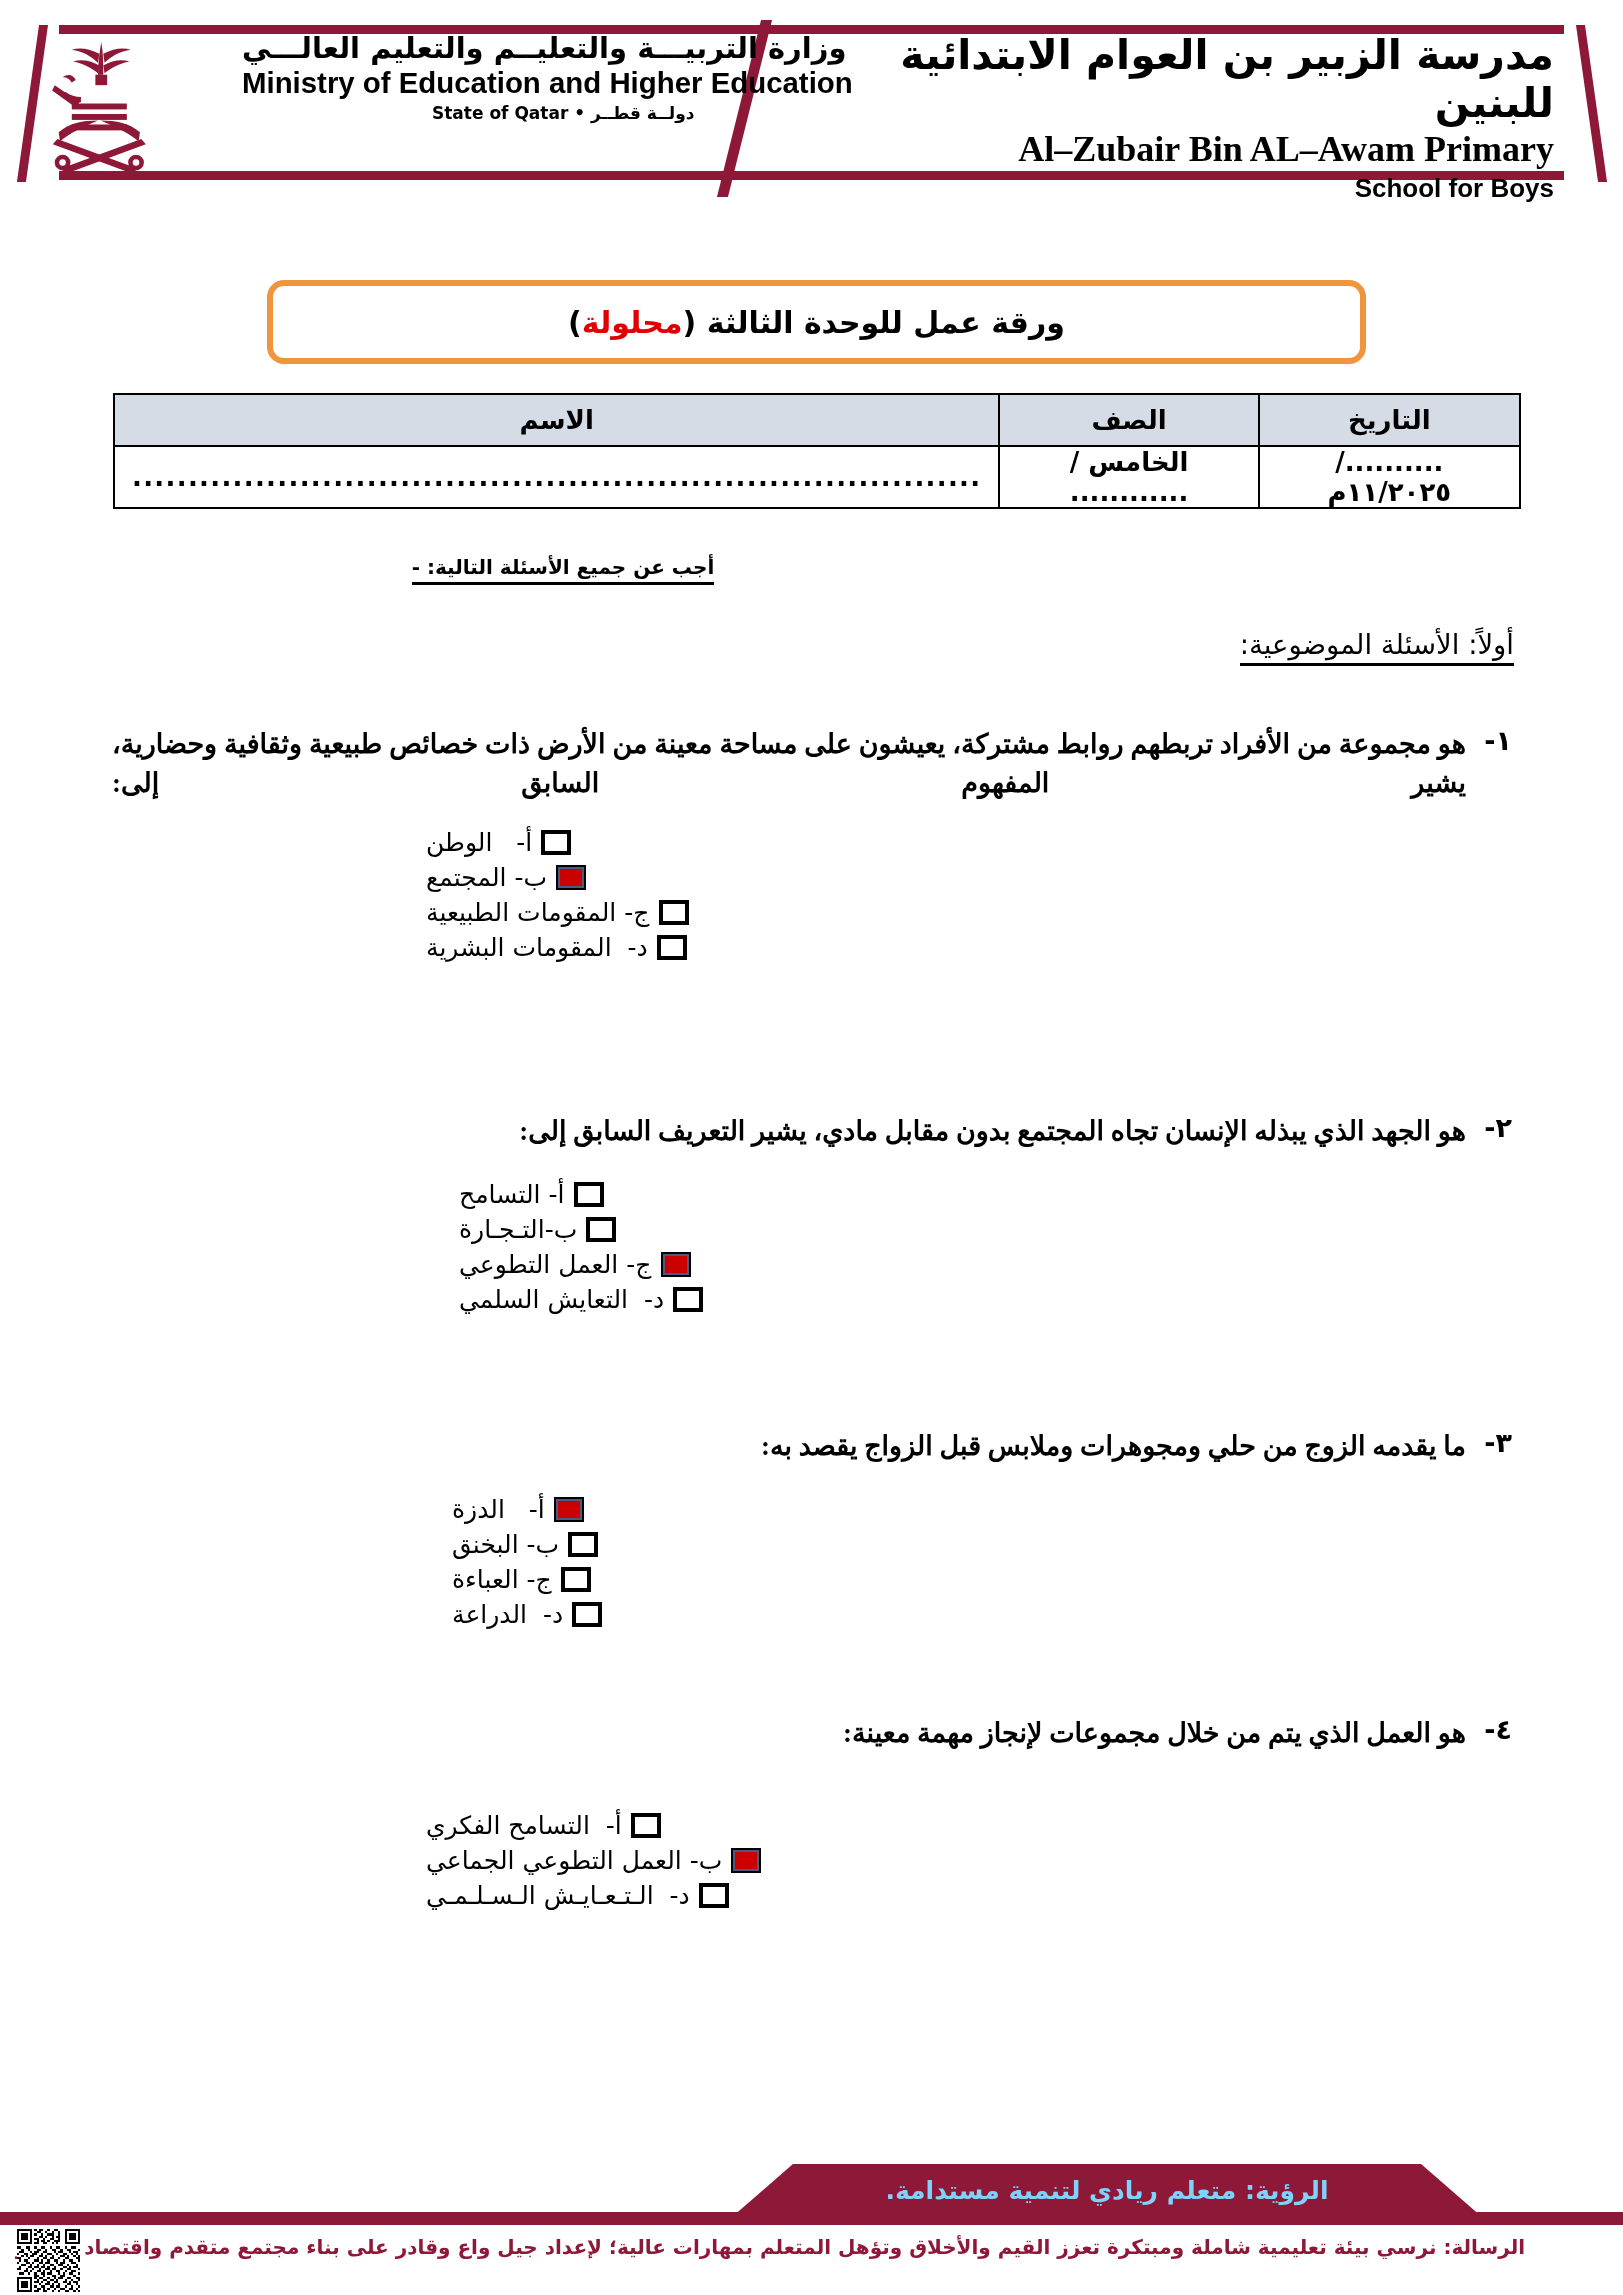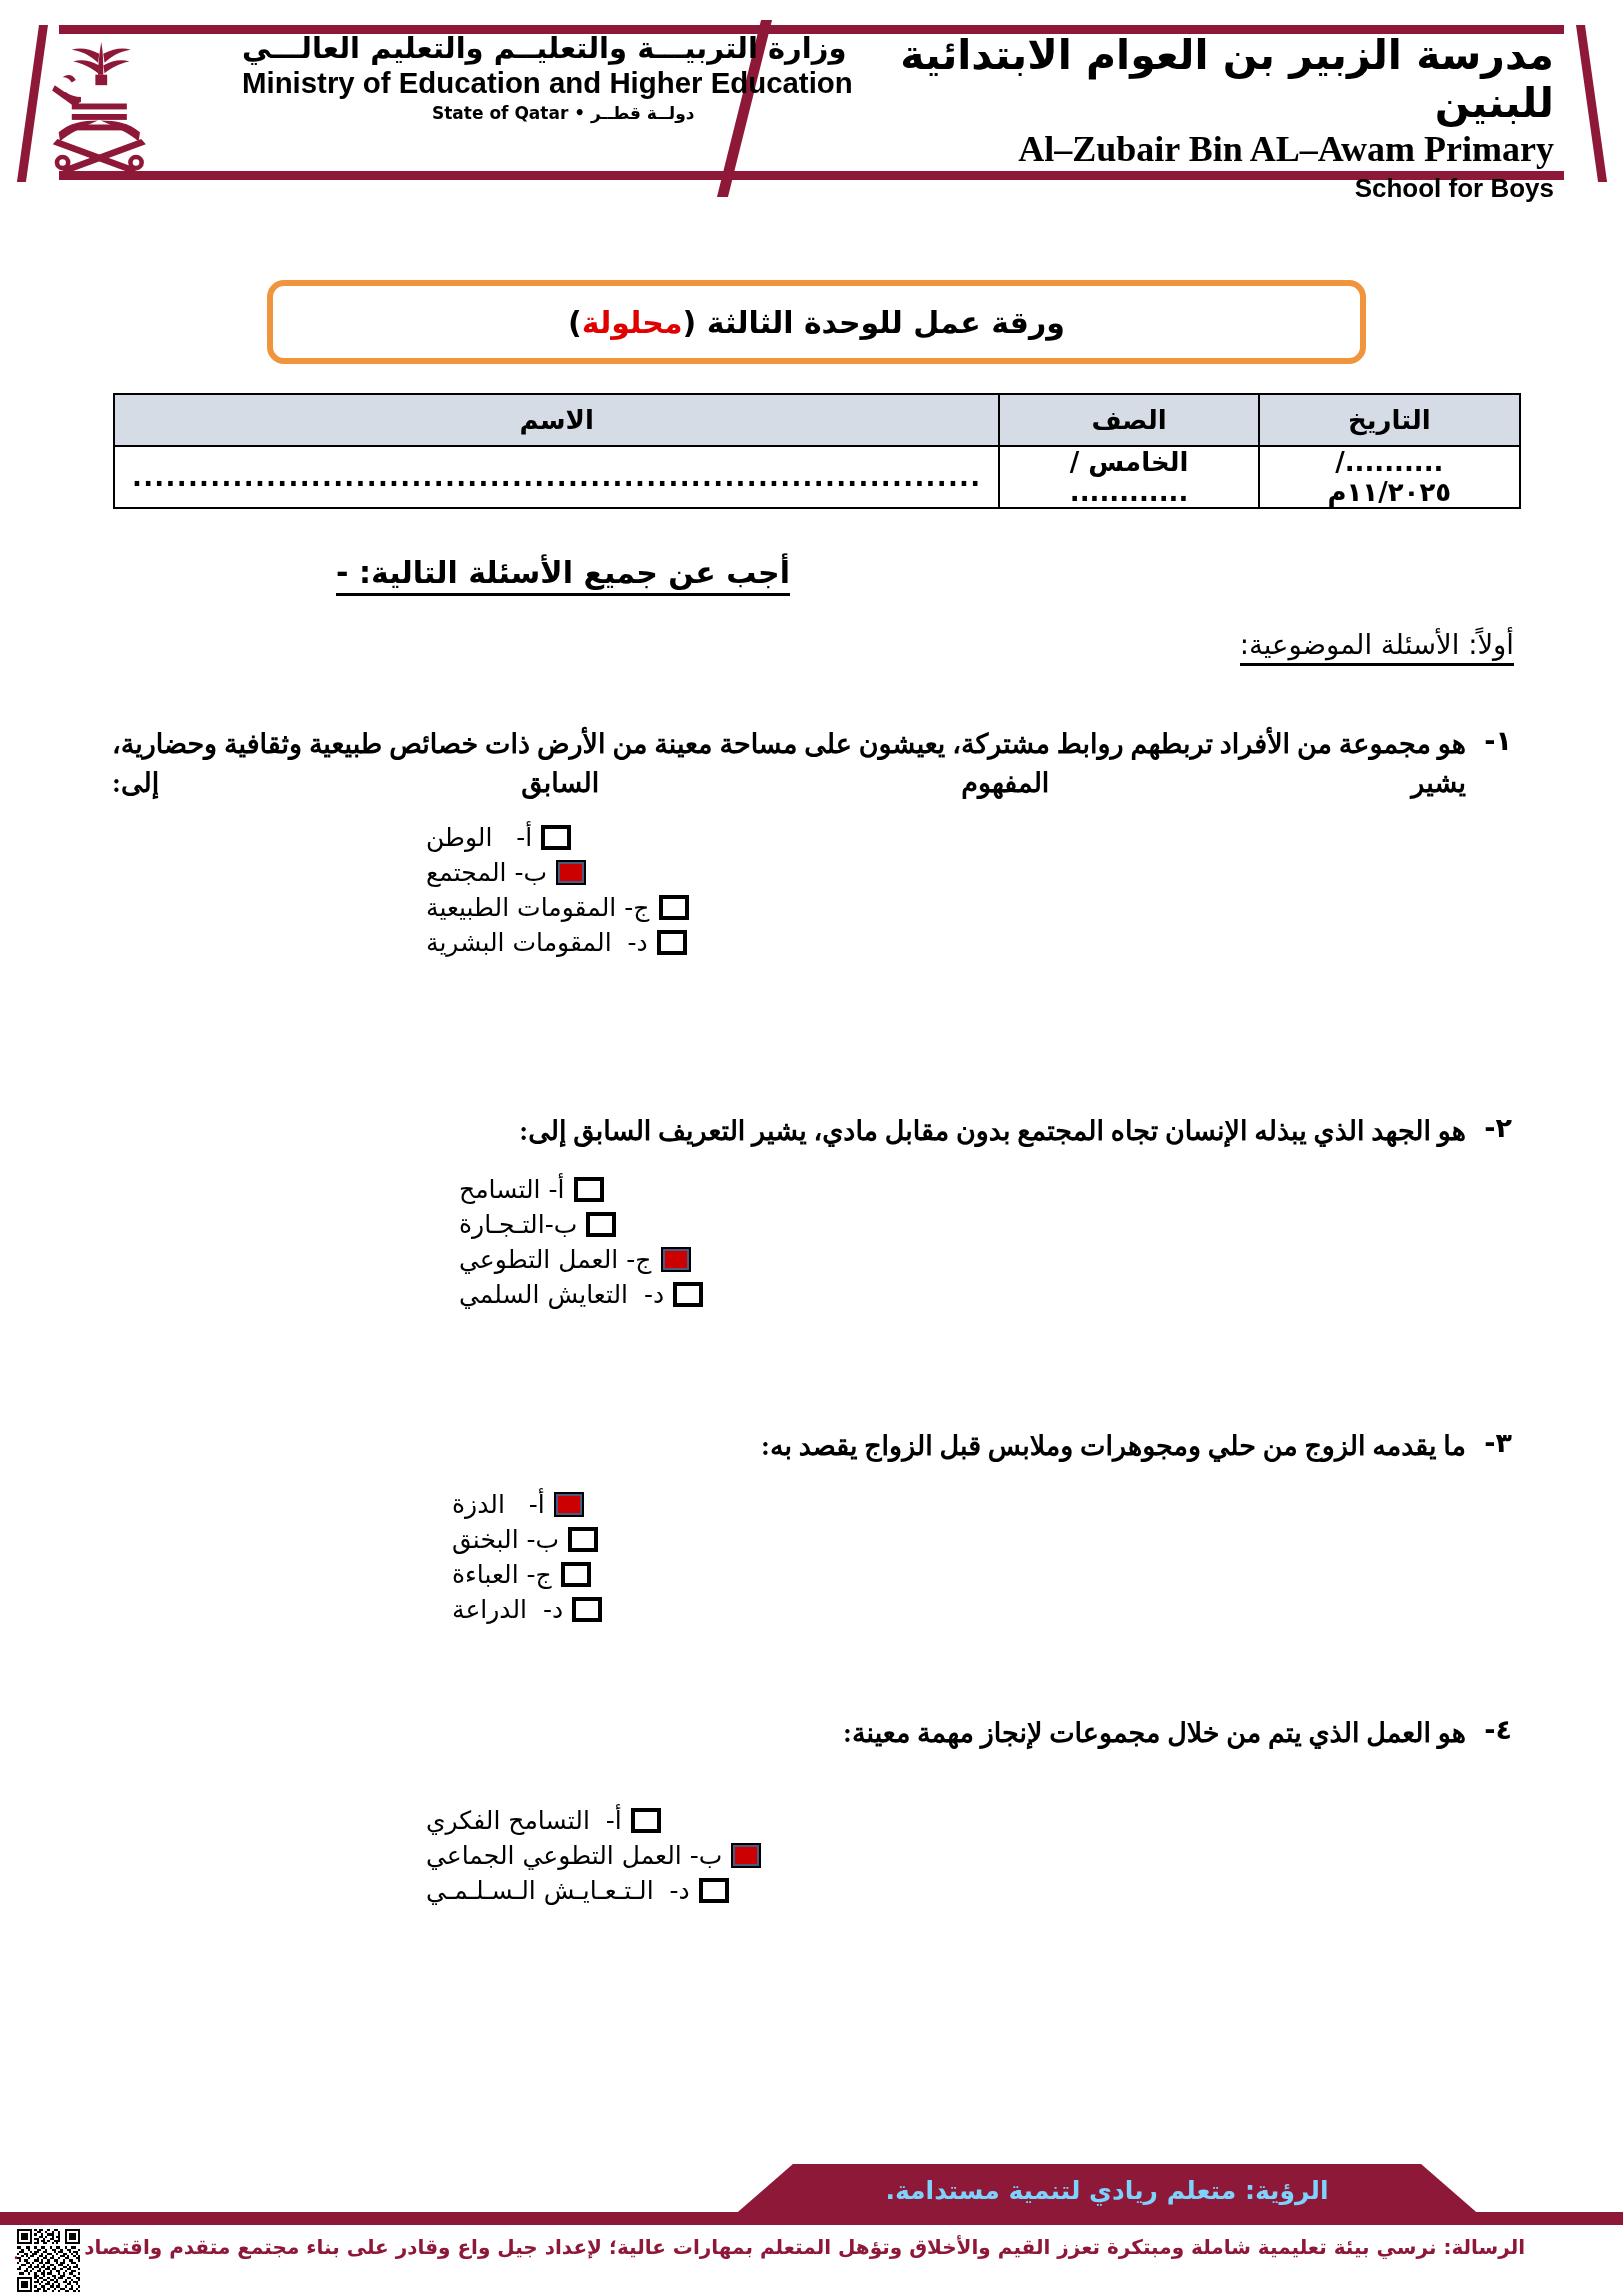--- a/index.html
+++ b/index.html
@@ -193,21 +193,21 @@
   .dots-name { font-size: 23.6px; letter-spacing: 1.3px; font-weight: bold; }
 
   
   .instruction-main {
     position: absolute;
     top: 555px;
     left: 0;
     width: 1126px;
     text-align: center;
     direction: rtl;
-    font-size: 30px;
+    font-size: 20px;
     font-weight: bold;
   }
   .instruction-main span {
     border-bottom: 3.3px solid #000000;
     padding-bottom: 2.6px;
   }
   .instruction-sub {
     position: absolute;
     top: 628px;
     right: 109px;
@@ -235,20 +235,21 @@
     font-size: 27px;
     font-weight: bold;
   }
   .q-options {
     margin-top: 17px;
     direction: rtl;
   }
   .opt-row {
     display: flex;
     flex-direction: row;
+    align-items: center;
     justify-content: flex-end;
     height: 35px;
     direction: rtl;
   }
   .opt-label {
     font-size: 25px;
     line-height: 1.0;
     white-space: nowrap;
     text-align: right;
     padding-left: 0;

